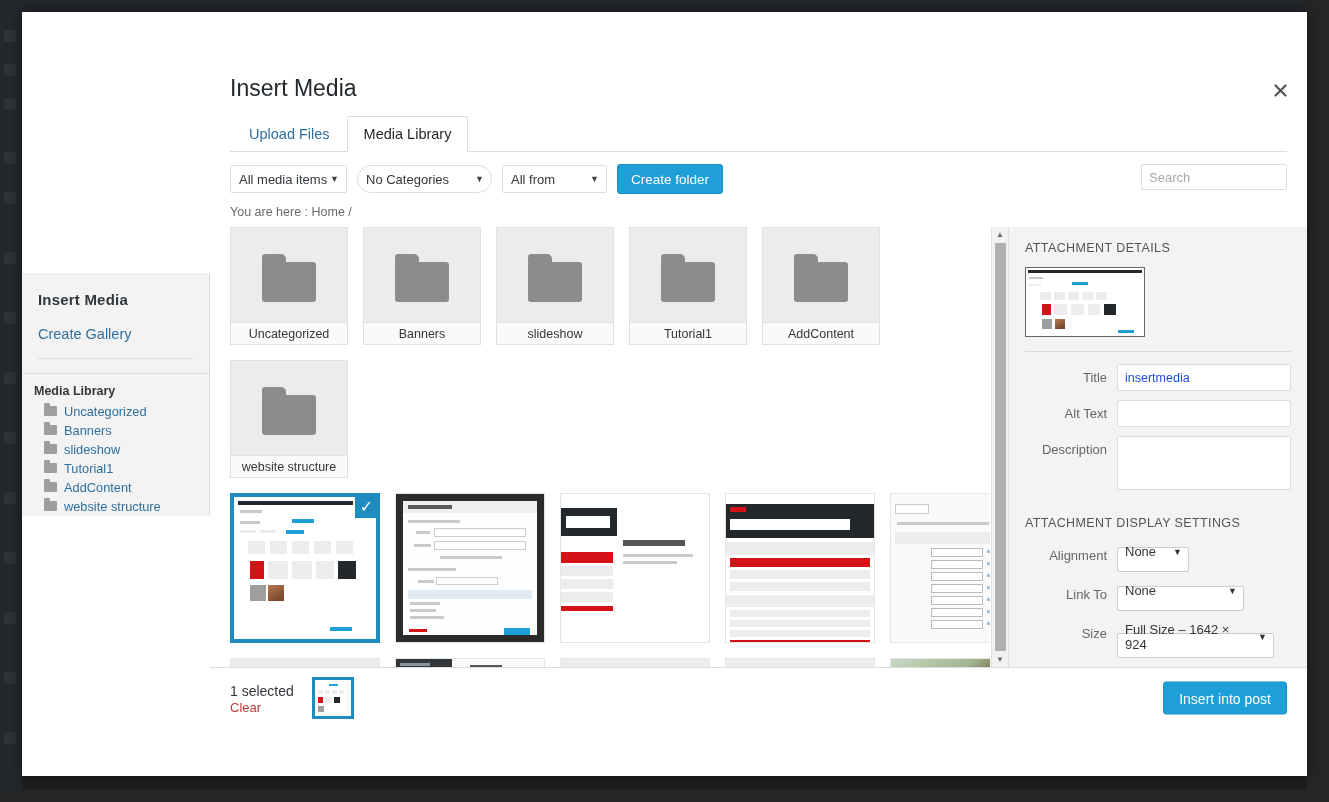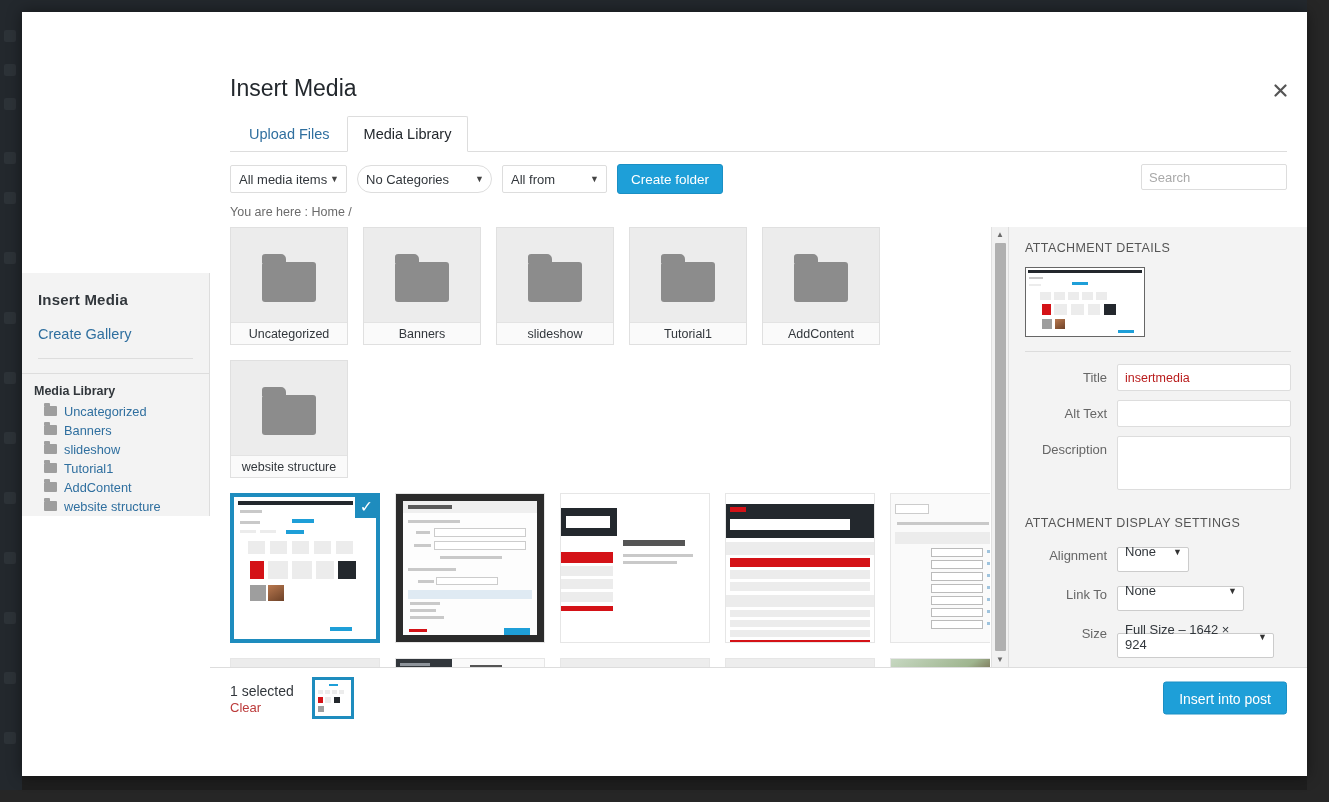--- a/index.html
+++ b/index.html
@@ -220,21 +220,21 @@
   #att-meta .del { color:#b52b27; cursor:pointer; }
   .pane-divider { height:1px; background:#dcdcdc; margin:14px 0 12px 0; }
 
   .field-row { display:flex; align-items:flex-start; margin-bottom:9px; }
   .field-label {
     width:92px; text-align:right; padding-right:10px; font-size:13px; color:#666; padding-top:6px;
   }
   .field-ctrl { flex:1; }
   .txt {
     width:100%; height:27px; border:1px solid #ddd; background:#fff; font-size:12.5px;
-    padding:0 7px; color:#b91c1c; border-radius:2px; font-family:"Liberation Sans", sans-serif;
+    padding:0 7px; color:#1d4ed8; border-radius:2px; font-family:"Liberation Sans", sans-serif;
   }
   .txt.readonly { background:#eaeaea; color:#4a4a4a; }
   textarea.txt { height:54px; padding:5px 7px; resize:none; line-height:16px; }
   textarea.txt.tall { height:54px; }
   .sel-ctl {
     position:relative; height:25px; border:1px solid #ccc; background:#fff; display:inline-flex;
     align-items:center; font-size:13px; color:#32373c; padding:0 24px 16px 7px; border-radius:2px; cursor:pointer;
   }
   .sel-ctl .caret { position:absolute; right:6px; font-size:9px; color:#333; }
   #disp-heading { font-size:12.5px; color:#555; letter-spacing:.4px; margin:22px 0 12px 0; }

